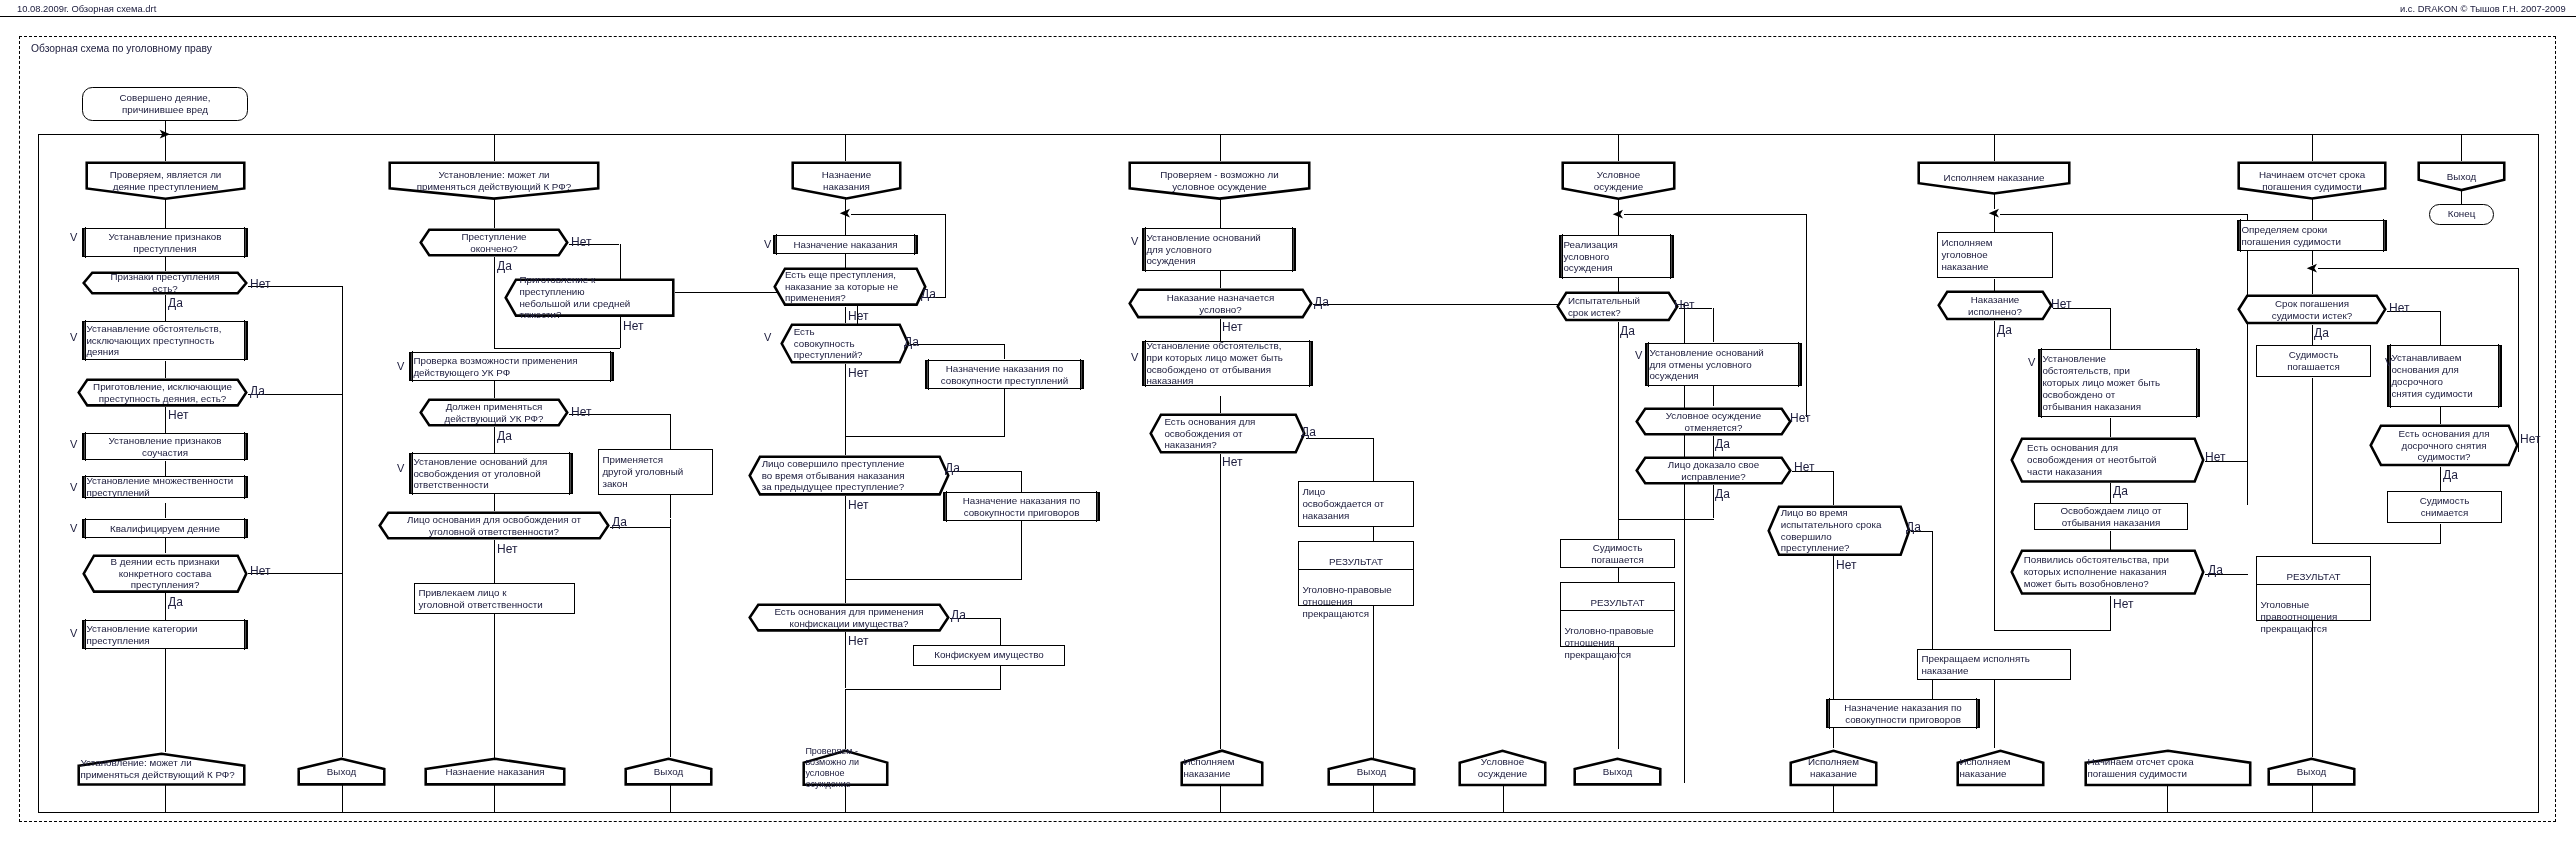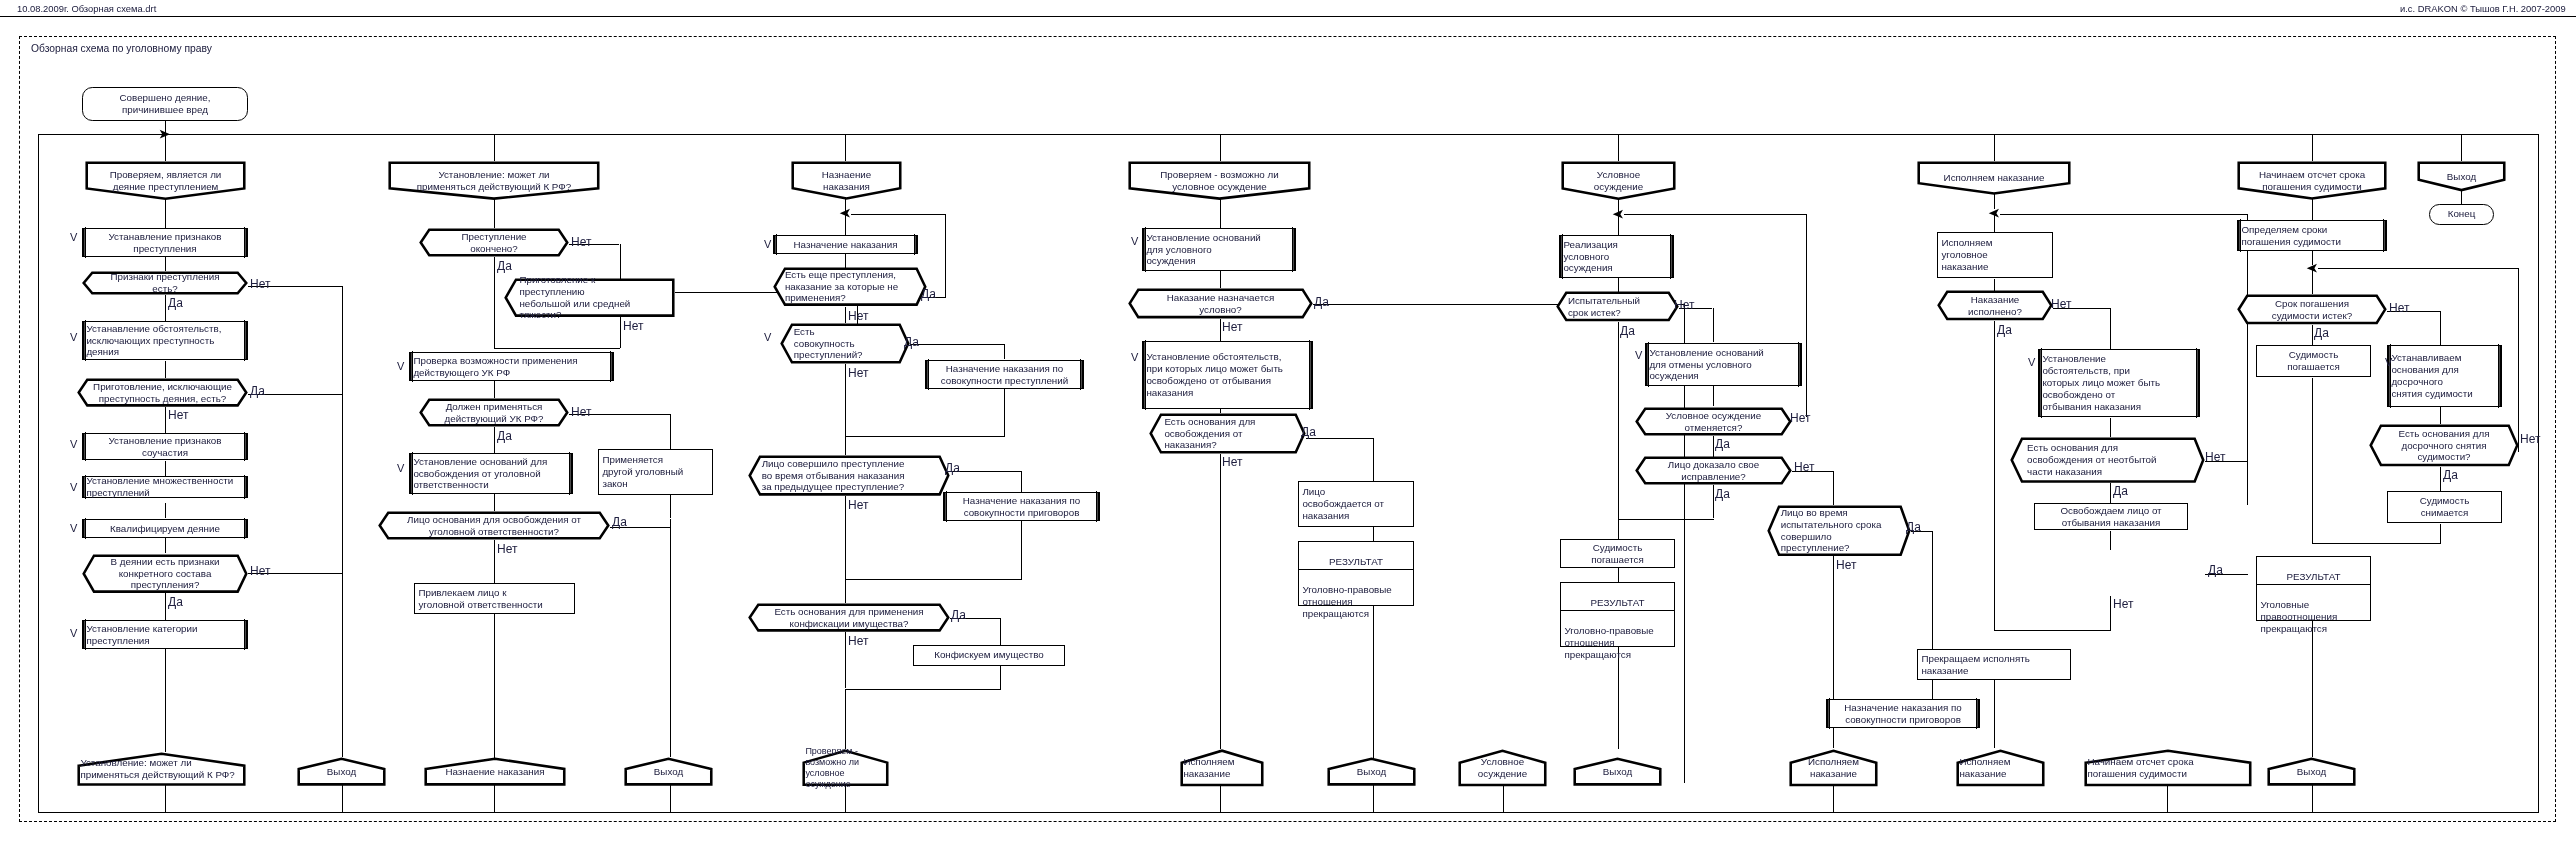--- a/index.html
+++ b/index.html
@@ -453,21 +453,21 @@
     <span class="txt">Наказание назначается
 условно?</span>
   </div>
   <div class="lbl" style="left:1314px; top:279px;">Да</div>
   <div class="ln h" style="left:1313px; top:287px; width:371px;"></div>
   <div class="ln v" style="left:1684px; top:287px; height:479px;"></div>
   <div class="lbl" style="left:1222px; top:304px;">Нет</div>
   <div class="ln v" style="left:1220px; top:302px; height:22px;"></div>
 
   <div class="vmark" style="left:1131px; top:335px;">V</div>
-  <div class="node shelf left" style="left:1142px; top:324px; width:171px; height:68px;">Установление обстоятельств,
+  <div class="node shelf left" style="left:1142px; top:324px; width:171px; height:45px;">Установление обстоятельств,
 при которых лицо может быть
 освобождено от отбывания
 наказания</div>
   <div class="ln v" style="left:1220px; top:379px; height:17px;"></div>
 
   <div class="node decision left" style="left:1149px; top:396px; width:157px; height:41px;">
     <svg class="hexsvg" viewBox="0 0 184 48" preserveAspectRatio="none">
         <path d="M14,2 L172,2 L182,24 L172,46 L14,46 L2,24 Z" fill="#fff" stroke="#000" stroke-width="3"></path>
       </svg>
     <span class="txt" style="padding:0 12px;">Есть основания для
@@ -680,20 +680,28 @@
   </div>
   <div class="lbl" style="left:2205px; top:434px;">Нет</div>
   <div class="ln h" style="left:2205px; top:444px; width:43px;"></div>
   <div class="lbl" style="left:2113px; top:468px;">Да</div>
   <div class="ln v" style="left:2110px; top:466px; height:20.5px;"></div>
 
   <div class="node action" style="left:2034px; top:486px; width:154px; height:27px;">Освобождаем лицо от
 отбывания наказания</div>
   <div class="ln v" style="left:2110px; top:514px; height:19px;"></div>
 
+  <div class="node decision left" style="left:2010px; top:532px; width:195px; height:46px;">
+    <svg class="hexsvg" viewBox="0 0 228 54" preserveAspectRatio="none">
+        <path d="M14,2 L216,2 L226,27 L216,52 L14,52 L2,27 Z" fill="#fff" stroke="#000" stroke-width="3"></path>
+      </svg>
+    <span class="txt" style="padding:0 10.3px;">Появились обстоятельства, при
+которых исполнение наказания
+может быть возобновлено?</span>
+  </div>
   <div class="lbl" style="left:2208px; top:547px;">Да</div>
   <div class="ln h" style="left:2205px; top:557px; width:43px;"></div>
   <div class="lbl" style="left:2113px; top:581px;">Нет</div>
   <div class="ln v" style="left:2110px; top:579px; height:34px;"></div>
   <div class="ln h" style="left:1994px; top:613px; width:117px;"></div>
 
   <div class="node action left" style="left:1917px; top:632px; width:154px; height:31px;">Прекращаем исполнять
 наказание</div>
   <div class="ln v" style="left:1994px; top:662px; height:69px;"></div>
 

